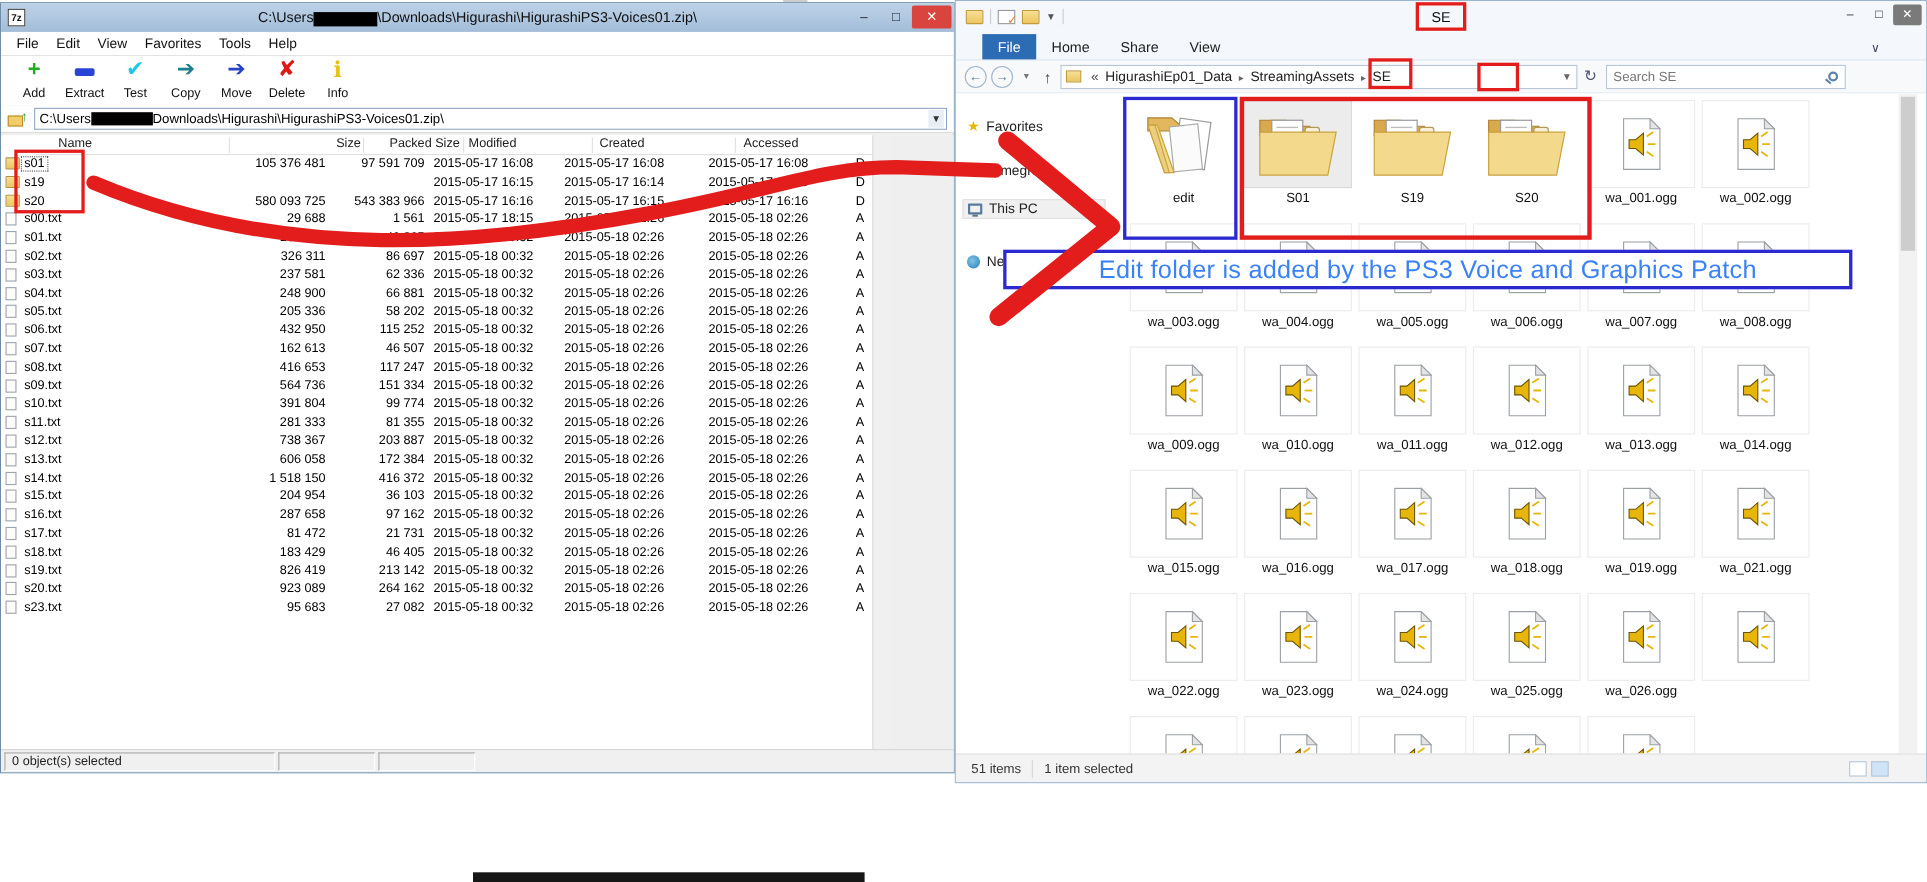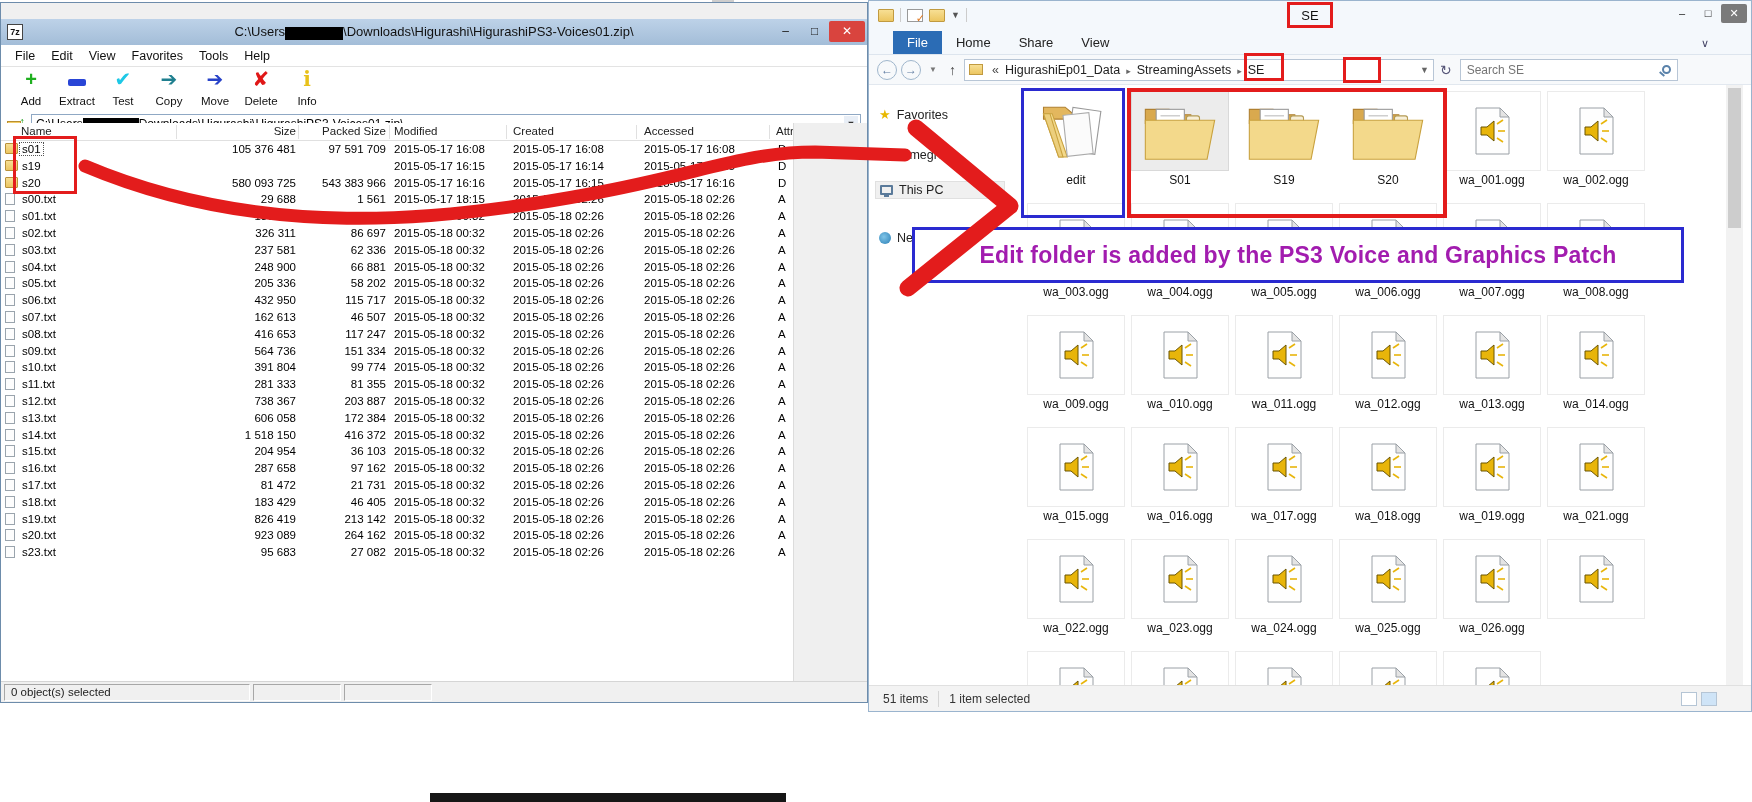--- a/index.html
+++ b/index.html
@@ -4,21 +4,21 @@
 <style>
   * { margin:0; padding:0; box-sizing:border-box; }
   html,body { background:#fff; }
   body { font-family:"Liberation Sans","DejaVu Sans",sans-serif; }
   #canvas { position:relative; width:1752px; height:802px; background:#fff; overflow:hidden; }
 
   
   #zip-window { position:absolute; left:0; top:2px; width:868px; height:701px;
     border:1px solid #6d8cab; background:#f0f0f0; }
   #zip-titlebar { position:relative; height:26px;
-    background:linear-gradient(#bdd2e8,#a3bdd8); display:flex; align-items:center;margin-top:16px; }
+    background:linear-gradient(#bdd2e8,#a3bdd8); display:flex; align-items:center; }
   #zip-icon { width:16px; height:16px; margin-left:6px; background:#fff; border:1px solid #444;
     font-size:9px; font-weight:bold; text-align:center; line-height:14px; color:#111; }
   #zip-title { position:absolute; left:0; right:0; text-align:center; font-size:13px; color:#111; }
   #zip-title .censor { display:inline-block; width:58px; height:13px; background:#000; vertical-align:middle; }
   .win-controls { position:absolute; right:2px; top:2px; display:flex; }
   .win-btn { width:29px; height:21px; font-size:12px; text-align:center; line-height:21px; color:#222; }
   .win-btn.close-red { width:36px; background:#d9443e; color:#fff; border-radius:2px; }
   #zip-menubar { height:22px; background:#fff; border-bottom:1px solid #e3e3e3;
     display:flex; align-items:center; padding-left:6px; }
   #zip-menubar .menu-item { font-size:12.5px; color:#111; padding:2px 8px; }
@@ -29,21 +29,21 @@
   .tool-label { font-size:11.5px; color:#111; }
   #zip-addressrow { height:25px; background:#fff; display:flex; align-items:center; padding:0 6px; border-bottom:1px solid #dcdcdc;}
   #zip-up-icon { width:18px; height:14px; position:relative; margin-right:6px; }
   #zip-up-icon .folder-part { position:absolute; left:0; bottom:0; width:14px; height:10px; background:#f2cd68; border:1px solid #b98f2f; }
   #zip-up-icon .arrow-part { position:absolute; right:0; top:-2px; color:#1d9e1d; font-size:12px; font-weight:bold; }
   #zip-address { flex:1; height:20px; border:1px solid #8fa8c4; background:#fff; font-size:12px;
     display:flex; align-items:center; padding:0 4px; position:relative; }
   #zip-address .censor { display:inline-block; width:56px; height:12px; background:#000; }
   #zip-address .combo-arrow { position:absolute; right:2px; top:1px; width:14px; height:16px;
     font-size:9px; text-align:center; line-height:16px; color:#333; background:#e8eef6; }
-  #zip-list { position:absolute; left:0; top:120px; width:792px; bottom:21px; background:#fff; overflow:hidden; }
+  #zip-list { position:absolute; left:0; top:120px; width:792px; bottom:21px; background:#fff; overflow:hidden;padding-left:32px; }
   #zip-scroll { position:absolute; left:792px; top:120px; width:17px; bottom:21px; background:#f0f0f0; border-left:1px solid #dcdcdc; }
   #zip-rightpane { position:absolute; left:809px; top:120px; right:0; bottom:21px; background:#efefef; }
   #zip-header { position:relative; height:18px; border-bottom:1px solid #e0e0e0; background:#fff; font-size:11.5px; color:#222; }
   #zip-header span { position:absolute; top:2px; }
   .hc-name { left:20px; } .hc-size { left:185px; width:110px; text-align:right; }
   .hc-packed { left:300px; width:85px; text-align:right; } .hc-mod { left:393px; }
   .hc-cre { left:512px; } .hc-acc { left:643px; } .hc-attr { left:775px; }
   .hsep { position:absolute; top:2px; width:1px; height:14px; background:#e0e0e0; }
   #zip-rows { position:absolute; top:19px; left:0; right:0; bottom:0; }
   .zrow { position:relative; height:16.8px; font-size:11.5px; color:#000; white-space:nowrap; }
@@ -124,24 +124,24 @@
   #exp-scrollbar .thumb { position:absolute; left:2px; top:3px; width:13px; height:140px; background:#cdcdcd; }
   #exp-statusbar { position:absolute; left:0; bottom:0; right:0; height:26px; background:#f3f3f3;
     border-top:1px solid #e0e0e0; display:flex; align-items:center; font-size:12px; color:#333; }
   #exp-statusbar .st-items { margin-left:14px; }
   #exp-statusbar .st-sep { width:1px; height:16px; background:#d5d5d5; margin:0 10px; }
   #exp-view-btns { position:absolute; right:34px; display:flex; }
   .view-btn { width:16px; height:14px; border:1px solid #b5c5d5; margin-left:4px; background:#fff; }
   .view-btn.active { background:#cfe4f7; }
 
   
-  #annotation-note { position:absolute; left:912px; top:227px; width:772px; height:56px;
+  #annotation-note { position:absolute; left:912px; top:227px; width:772px; height:36px;
     border:3px solid #2a2ad0; background:#fff; z-index:40;
     display:flex; align-items:center; justify-content:center;
-    font-size:23px; font-weight:bold; color:#a21caf; letter-spacing:0.2px; }
+    font-size:23px; font-weight:normal; color:#3b82f6; letter-spacing:0.2px; }
   .red-box { position:absolute; border:4px solid #e31c1c; z-index:50; }
   #redbox-zipfolders { left:13px; top:136px; width:64px; height:58px; border-width:3px; }
   #redbox-expfolders { left:1127px; top:88px; width:320px; height:130px; }
   #redbox-crumb-se { left:1244px; top:53px; width:40px; height:28px; border-width:3px; }
   #bluebox-edit { position:absolute; left:1021px; top:88px; width:104px; height:130px; border:3px solid #2a2ad0; z-index:50; }
   #arrow-svg { position:absolute; left:0; top:0; z-index:60; pointer-events:none; }
   #dark-sliver { position:absolute; left:430px; top:793px; width:356px; height:9px; background:#161616; }
   #top-notch { position:absolute; left:712px; top:0; width:22px; height:6px; background:#cdcdcd; }
 </style>
 </head>
@@ -294,21 +294,21 @@
             <span class="z-packed">58 202</span>
             <span class="z-mod">2015-05-18 00:32</span>
             <span class="z-cre">2015-05-18 02:26</span>
             <span class="z-acc">2015-05-18 02:26</span>
             <span class="z-attr">A</span>
           </div>
           <div class="zrow">
             <span class="z-icon file"></span>
             <span class="z-name">s06.txt</span>
             <span class="z-size">432 950</span>
-            <span class="z-packed">115 717</span>
+            <span class="z-packed">115 252</span>
             <span class="z-mod">2015-05-18 00:32</span>
             <span class="z-cre">2015-05-18 02:26</span>
             <span class="z-acc">2015-05-18 02:26</span>
             <span class="z-attr">A</span>
           </div>
           <div class="zrow">
             <span class="z-icon file"></span>
             <span class="z-name">s07.txt</span>
             <span class="z-size">162 613</span>
             <span class="z-packed">46 507</span>

